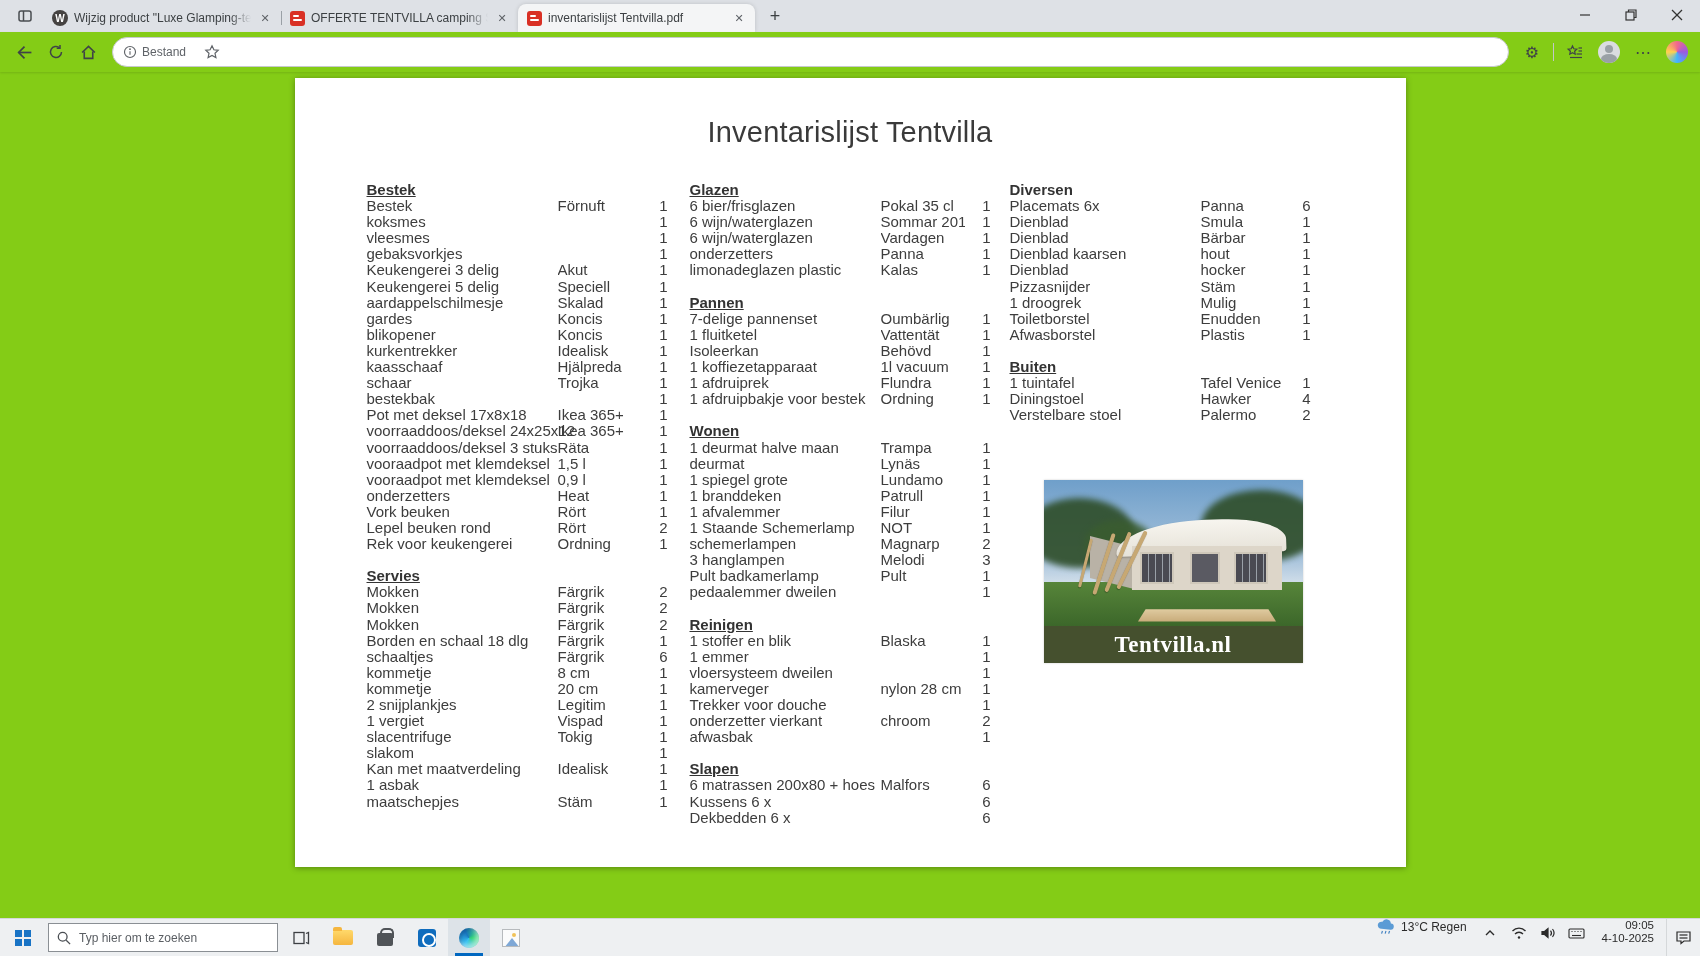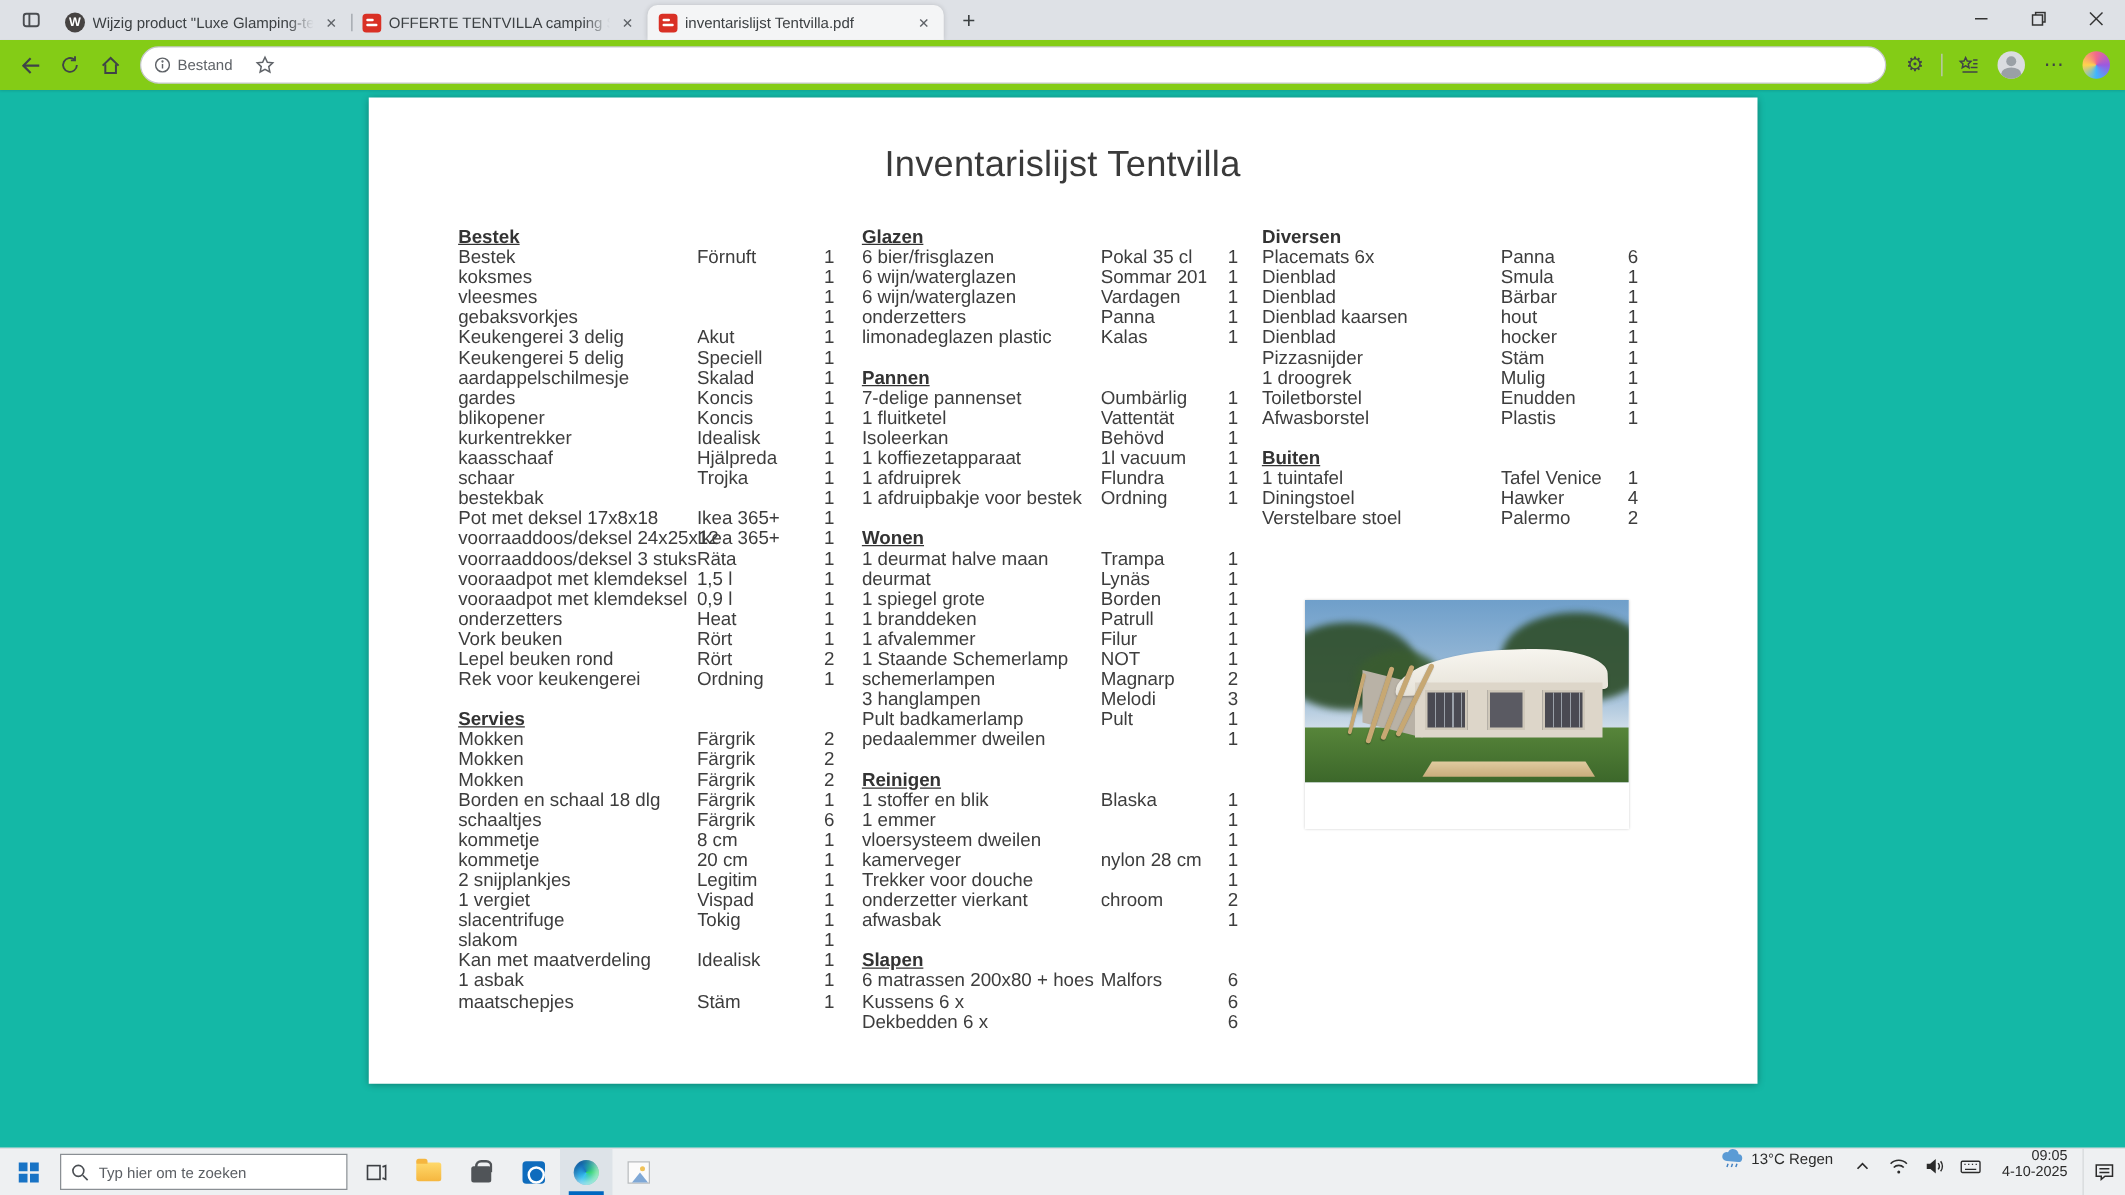--- a/index.html
+++ b/index.html
@@ -36,21 +36,21 @@
   .addr-star { flex:none; margin-left:8px; }
   .tool-right { display:flex; align-items:center; gap:4px; flex:none; }
   .tool-ic { width:30px; height:30px; display:flex; align-items:center; justify-content:center; border-radius:4px; color:#3f4347; font-size:16px; }
   .tool-div { width:1px; height:18px; background:#c3c6c9; margin:0 2px; }
   .avatar { width:22px; height:22px; border-radius:50%; background:#dadce0; position:relative; overflow:hidden; }
   .avatar::before { content:""; position:absolute; left:7px; top:4px; width:8px; height:8px; border-radius:50%; background:#9aa0a6; }
   .avatar::after { content:""; position:absolute; left:3px; top:13px; width:16px; height:10px; border-radius:50%; background:#9aa0a6; }
   .copilot { width:22px; height:22px; border-radius:50%; background:conic-gradient(#f2688c,#9b59e0,#3fb6ff,#ffd34d,#f2688c); }
 
   
-  .content { flex:1; background:#14b8a6; overflow:hidden; position:relative; }
+  .content { flex:1; background:#84cc16; overflow:hidden; position:relative; }
   .pdf-page { position:relative; width:1111px; height:789px; margin:6px auto 0; background:#ffffff; box-shadow:0 1px 6px rgba(0,0,0,.35); }
   .pdf-title { position:absolute; top:38px; left:0; width:100%; text-align:center; font-size:29px; font-weight:400; color:#3a3a3a; letter-spacing:.2px; }
   .pdf-col { position:absolute; top:104px; width:301px; font-size:15px; color:#3d3d3d; }
   .col0 { left:72px; } .col1 { left:395px; } .col2 { left:715px; }
   .sec { margin-bottom:16.1px; }
   .sec-title { font-weight:bold; height:16.1px; line-height:16.1px; color:#333; }
   .sec-title.u { text-decoration:underline; }
   .row { display:flex; height:16.1px; line-height:16.1px; }
   .rn { width:191px; flex:none; white-space:nowrap; }
   .rb { flex:1; white-space:nowrap; overflow:hidden; }
@@ -479,21 +479,21 @@
               <span class="rb">Trampa</span>
               <span class="rq">1</span>
             </div>
             <div class="row">
               <span class="rn">deurmat</span>
               <span class="rb">Lynäs</span>
               <span class="rq">1</span>
             </div>
             <div class="row">
               <span class="rn">1 spiegel grote</span>
-              <span class="rb">Borden</span>
+              <span class="rb">Lundamo</span>
               <span class="rq">1</span>
             </div>
             <div class="row">
               <span class="rn">1 branddeken</span>
               <span class="rb">Patrull</span>
               <span class="rq">1</span>
             </div>
             <div class="row">
               <span class="rn">1 afvalemmer</span>
               <span class="rb">Filur</span>
@@ -664,20 +664,23 @@
             <div class="twin w1"></div>
               <div class="twin w2"></div>
               <div class="twin w3"></div>
           </div>
           <div class="pole p4"></div>
             <div class="pole p1"></div>
             <div class="pole p2"></div>
             <div class="pole p3"></div>
           <div class="deck"></div>
         </div>
+        <div class="tent-banner">
+          <span>Tentvilla.nl</span>
+        </div>
       </div>
     </div>
   </div>
 
   <div class="taskbar">
     <div class="tb-btn">
         <span class="start-grid">
           <i></i>
           <i></i>
           <i></i>

